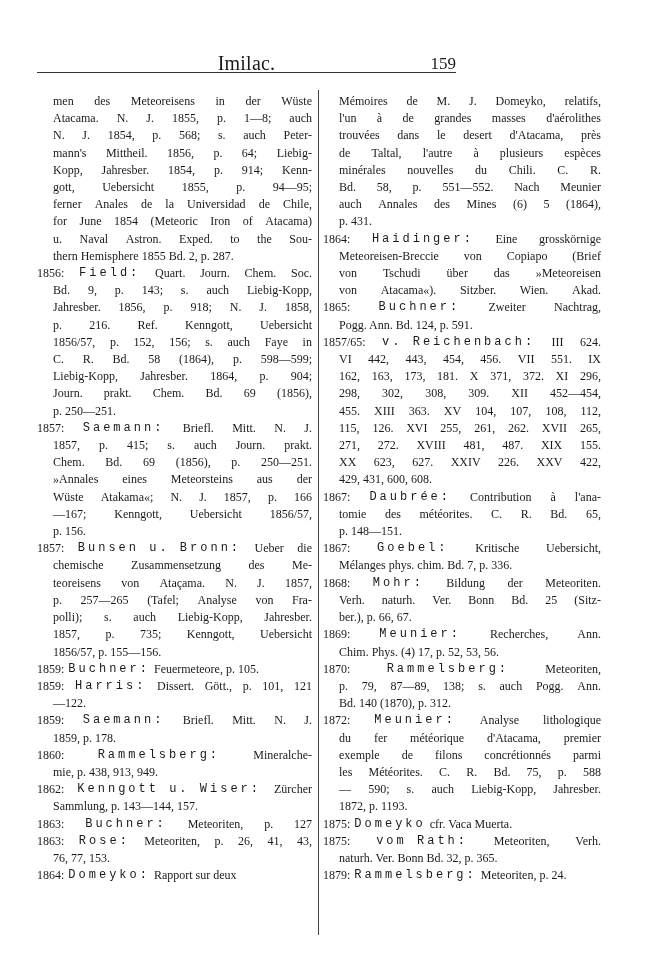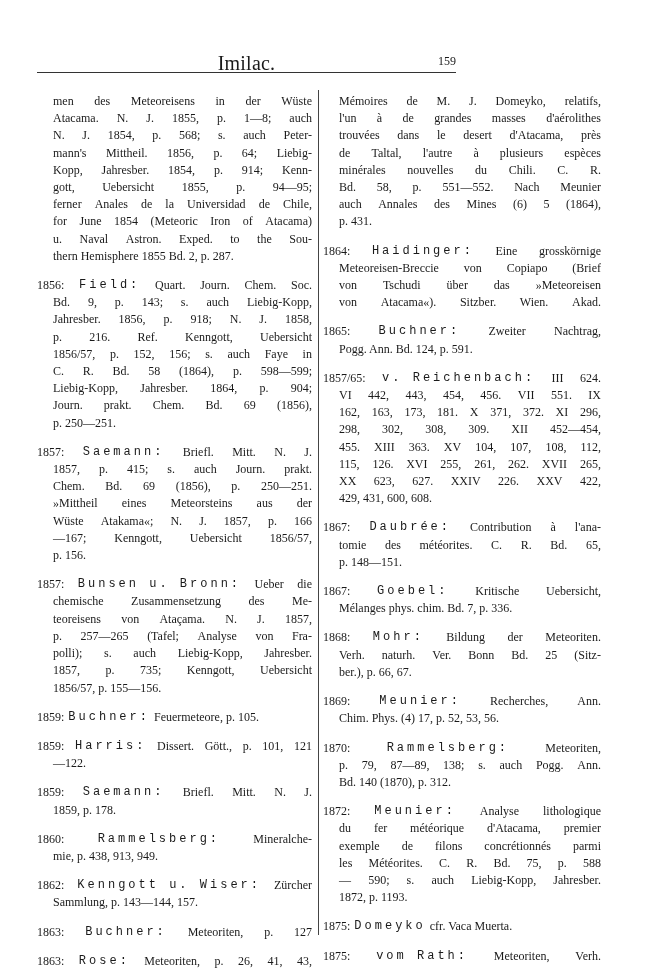--- a/index.html
+++ b/index.html
@@ -9,39 +9,39 @@
     color: #1a1a1a;
   }
   .header {
     position: absolute; left: 37px; top: 52px; width: 419px; height: 22px;
   }
   .running-head {
     position: absolute; left: 0; right: 0; top: 0; text-align: center;
     font-size: 20px; letter-spacing: 0.2px;
   }
   .page-number {
-    position: absolute; right: 0; top: 2px; font-size: 12px;
+    position: absolute; right: 0; top: 2px; font-size: 17px;
   }
   .header-rule {
     position: absolute; left: 37px; top: 72px; width: 419px; height: 0;
     border-top: 1.2px solid #333;
   }
   .col {
     position: absolute; top: 93px; font-size: 12px; line-height: 17.2px;
   }
   .col-left { left: 53px; width: 259px; }
   .col-right { left: 339px; width: 262px; }
   .col-divider {
     position: absolute; left: 318px; top: 90px; width: 0; height: 845px;
     border-left: 1px solid #444;
   }
   .line { white-space: nowrap; display: flex; justify-content: space-between; }
   .line.last { justify-content: flex-start; }
   .line.last span { margin-right: 4px; }
-  .entry .line:first-child { margin-left: -16px; margin-top: 12px; }
+  .entry .line:first-child { margin-left: -16px; }
   .entry .line { }
   .author { letter-spacing: 3px; font-family: Liberation Mono, monospace; }
   .yr { font-weight: normal; }
   .para .line { }
 </style>
 </head>
 <body>
 
 <div class="header">
   <div class="running-head">Imilac.</div>
@@ -224,21 +224,21 @@
       </div>
       <div class="line">
         <span>Chem.</span>
         <span>Bd.</span>
         <span>69</span>
         <span>(1856),</span>
         <span>p.</span>
         <span>250—251.</span>
       </div>
       <div class="line">
-        <span>»Mittheil</span>
+        <span>»Annales</span>
         <span>eines</span>
         <span>Meteorsteins</span>
         <span>aus</span>
         <span>der</span>
       </div>
       <div class="line">
         <span>Wüste</span>
         <span>Atakama«;</span>
         <span>N.</span>
         <span>J.</span>
@@ -541,20 +541,29 @@
         <span>115,</span>
         <span>126.</span>
         <span>XVI</span>
         <span>255,</span>
         <span>261,</span>
         <span>262.</span>
         <span>XVII</span>
         <span>265,</span>
       </div>
       <div class="line">
+        <span>271,</span>
+        <span>272.</span>
+        <span>XVIII</span>
+        <span>481,</span>
+        <span>487.</span>
+        <span>XIX</span>
+        <span>155.</span>
+      </div>
+      <div class="line">
         <span>XX</span>
         <span>623,</span>
         <span>627.</span>
         <span>XXIV</span>
         <span>226.</span>
         <span>XXV</span>
         <span>422,</span>
       </div>
       <div class="line last">
         <span>429, 431, 600, 608.</span>

